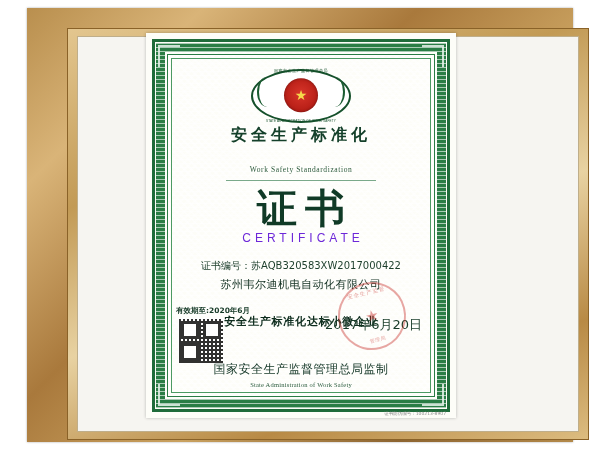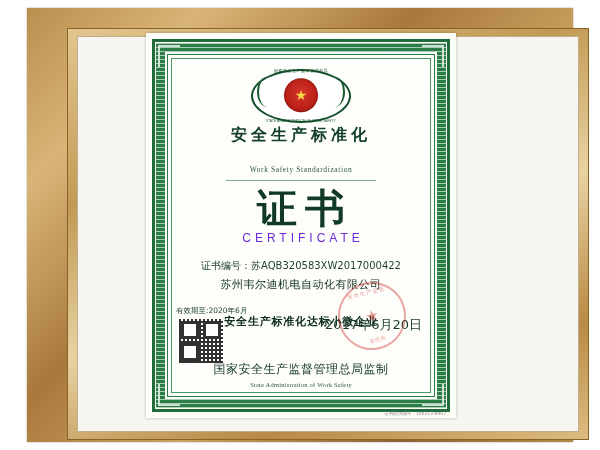--- a/index.html
+++ b/index.html
@@ -235,20 +235,21 @@
     position: absolute;
     left: 0; right: 0; bottom: 0;
     height: 96px;
   }
   .validity {
     position: absolute;
     left: 2px; bottom: 74px;
     font-size: 7.5px;
     color: #173b28;
     font-family: "DejaVu Sans", sans-serif;
+    font-weight: bold;
   }
   .issuer {
     position: absolute;
     right: 6px; bottom: 56px;
     text-align: center;
     font-size: 7.5px;
     color: #173b28;
     font-family: "DejaVu Sans", sans-serif;
     line-height: 1.5;
   }

